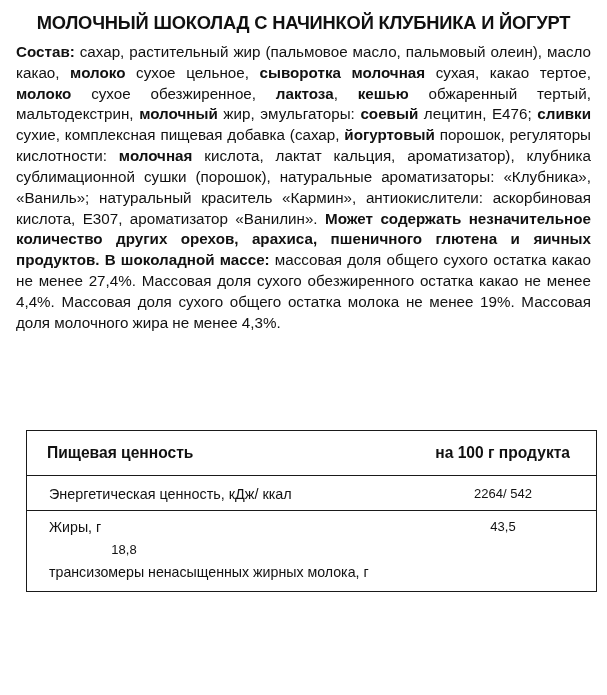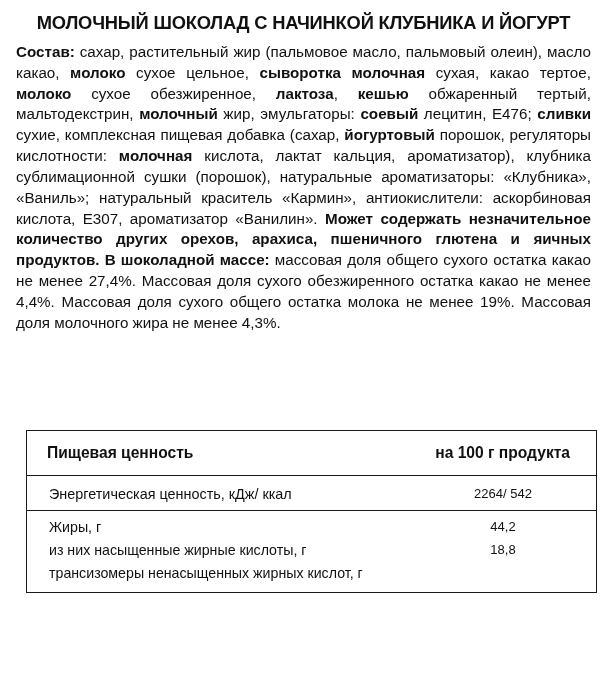--- a/index.html
+++ b/index.html
@@ -103,25 +103,24 @@
       <span class="h-right">на 100 г продукта</span>
     </div>
     <div class="nutri-body">
         <div class="nutri-row row-first">
           <span class="n-name">Энергетическая ценность, кДж/ ккал</span>
           <span class="n-val">2264/ 542</span>
         </div>
         <div class="nutri-rule"></div>
         <div class="nutri-row">
           <span class="n-name">Жиры, г</span>
-          <span class="n-val">44,2</span>
+          <span class="n-val">43,5</span>
         </div>
         <div class="nutri-row">
-          <span class="n-name">из них насыщенные жирные кислоты, г</span>
           <span class="n-val">18,8</span>
         </div>
         <div class="nutri-row">
-          <span class="n-name">трансизомеры ненасыщенных жирных кислот, г</span>
+          <span class="n-name">трансизомеры ненасыщенных жирных молока, г</span>
         </div>
       </div>
   </div>
 
 </div>
 
 </body></html>

